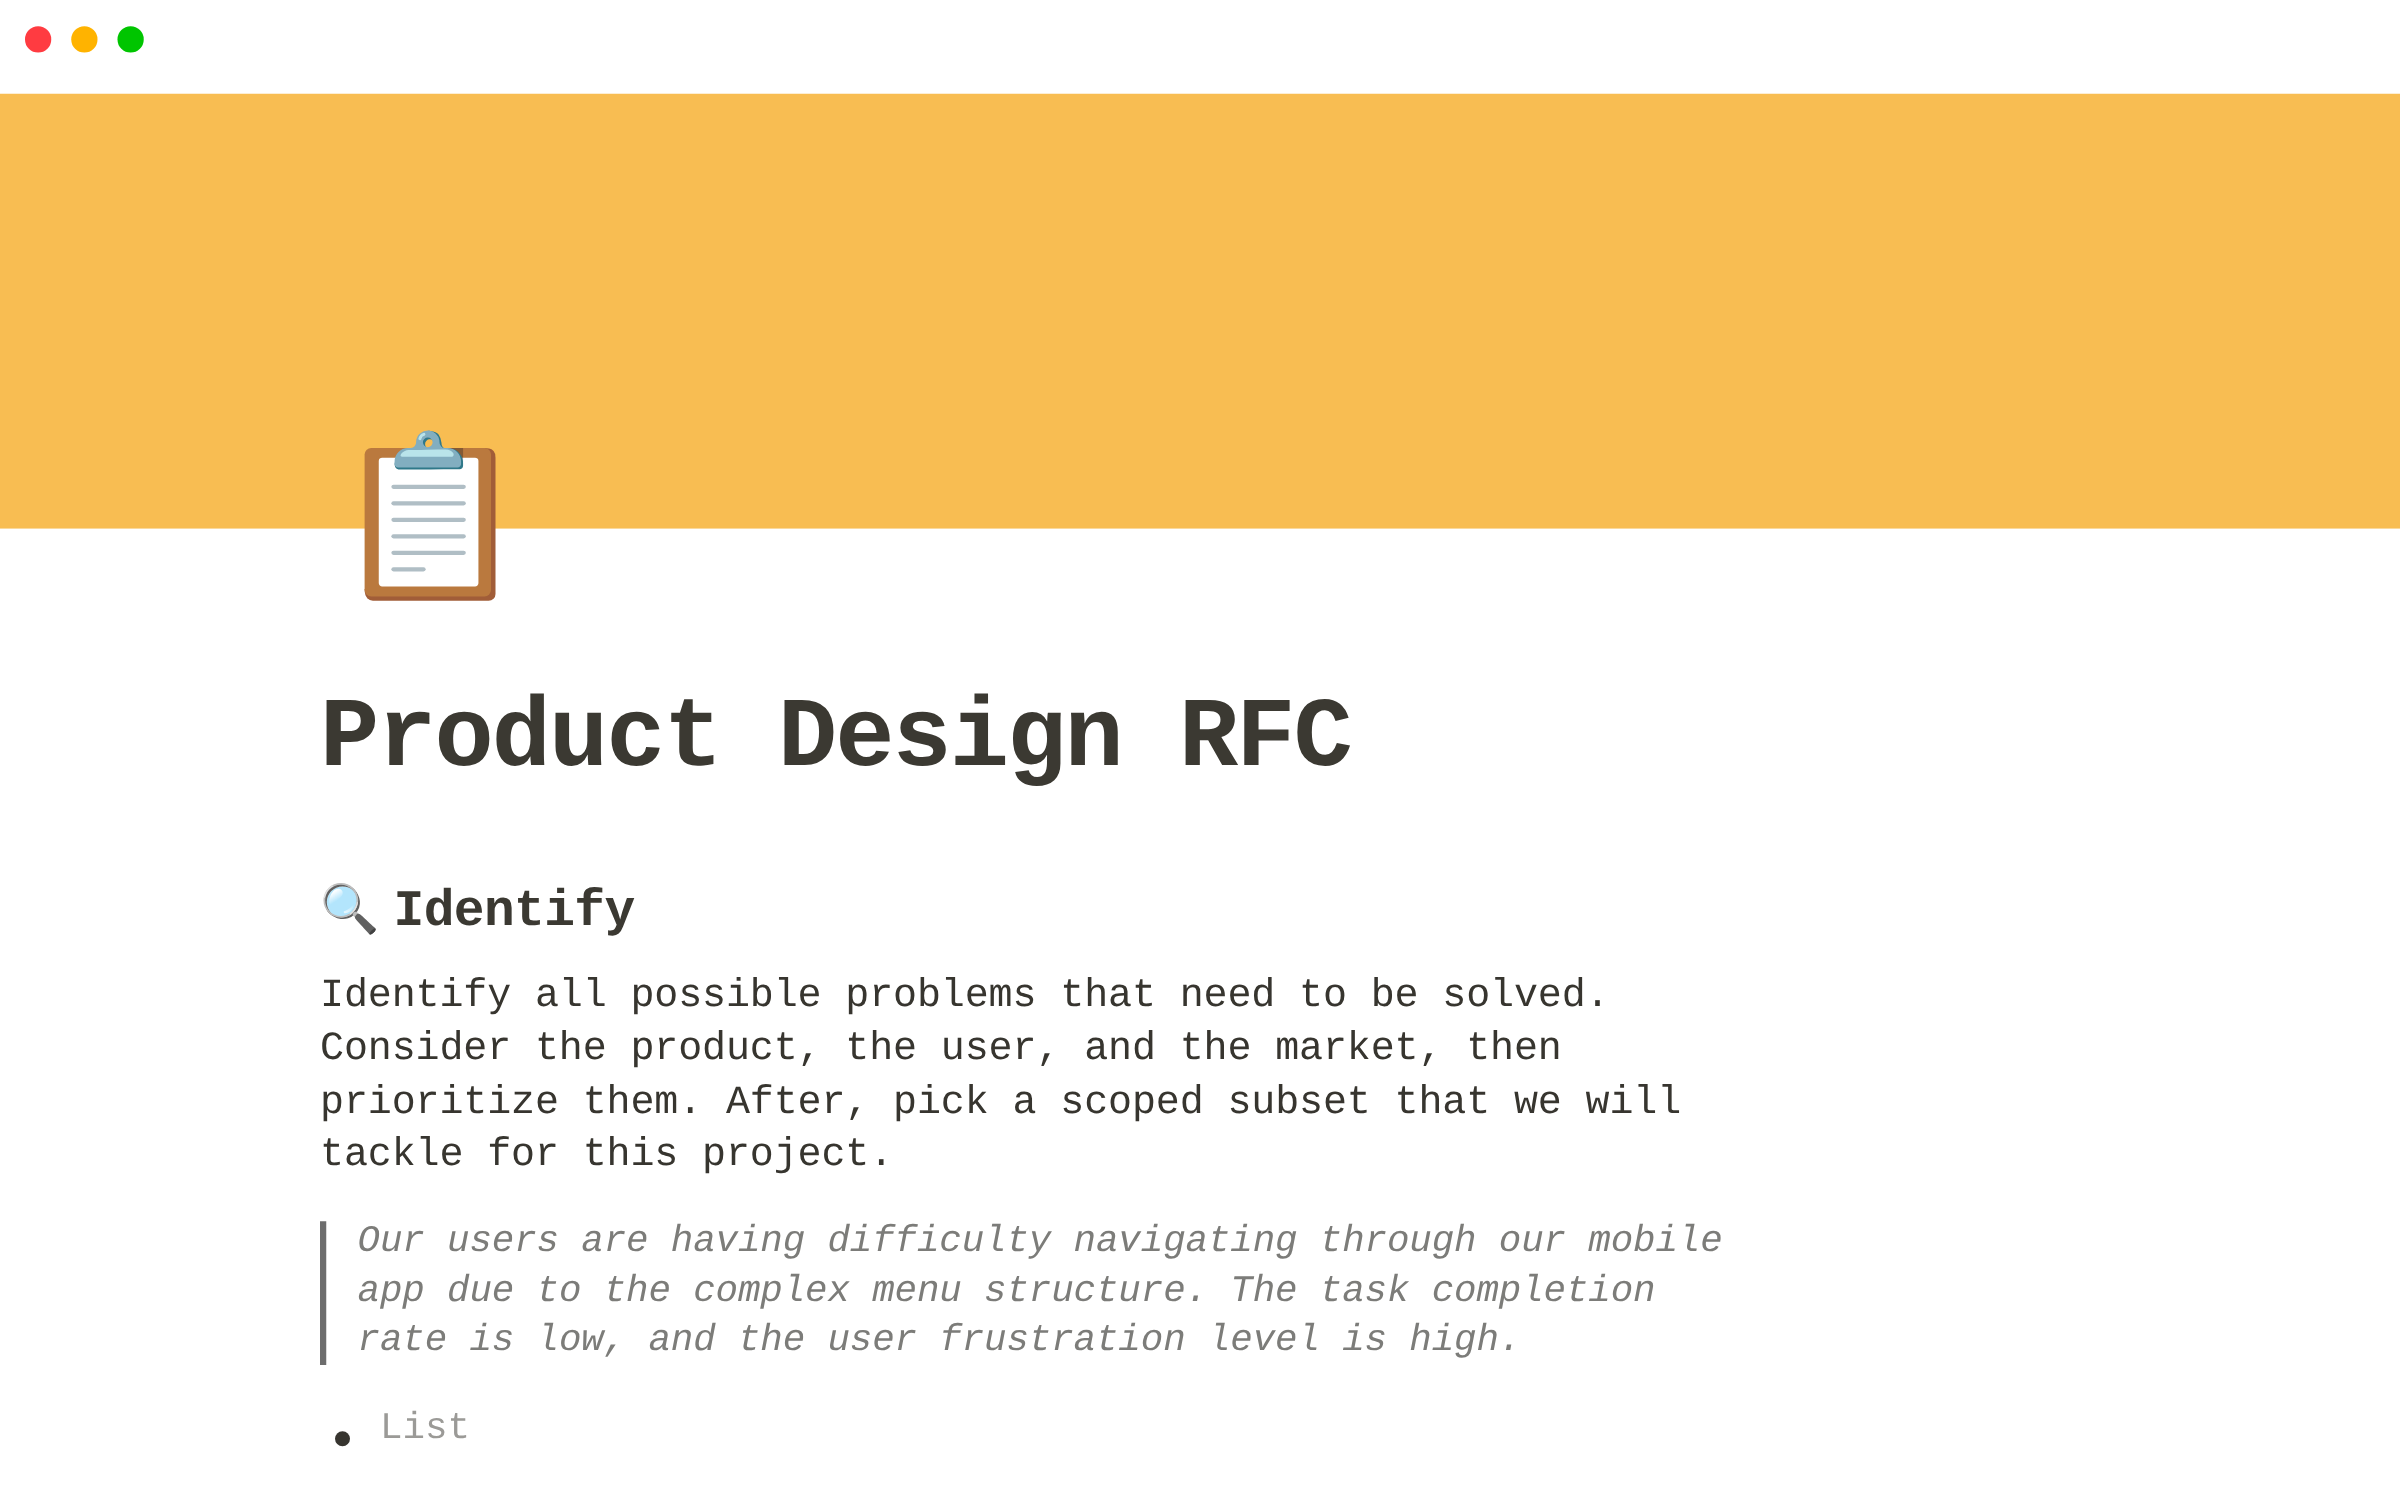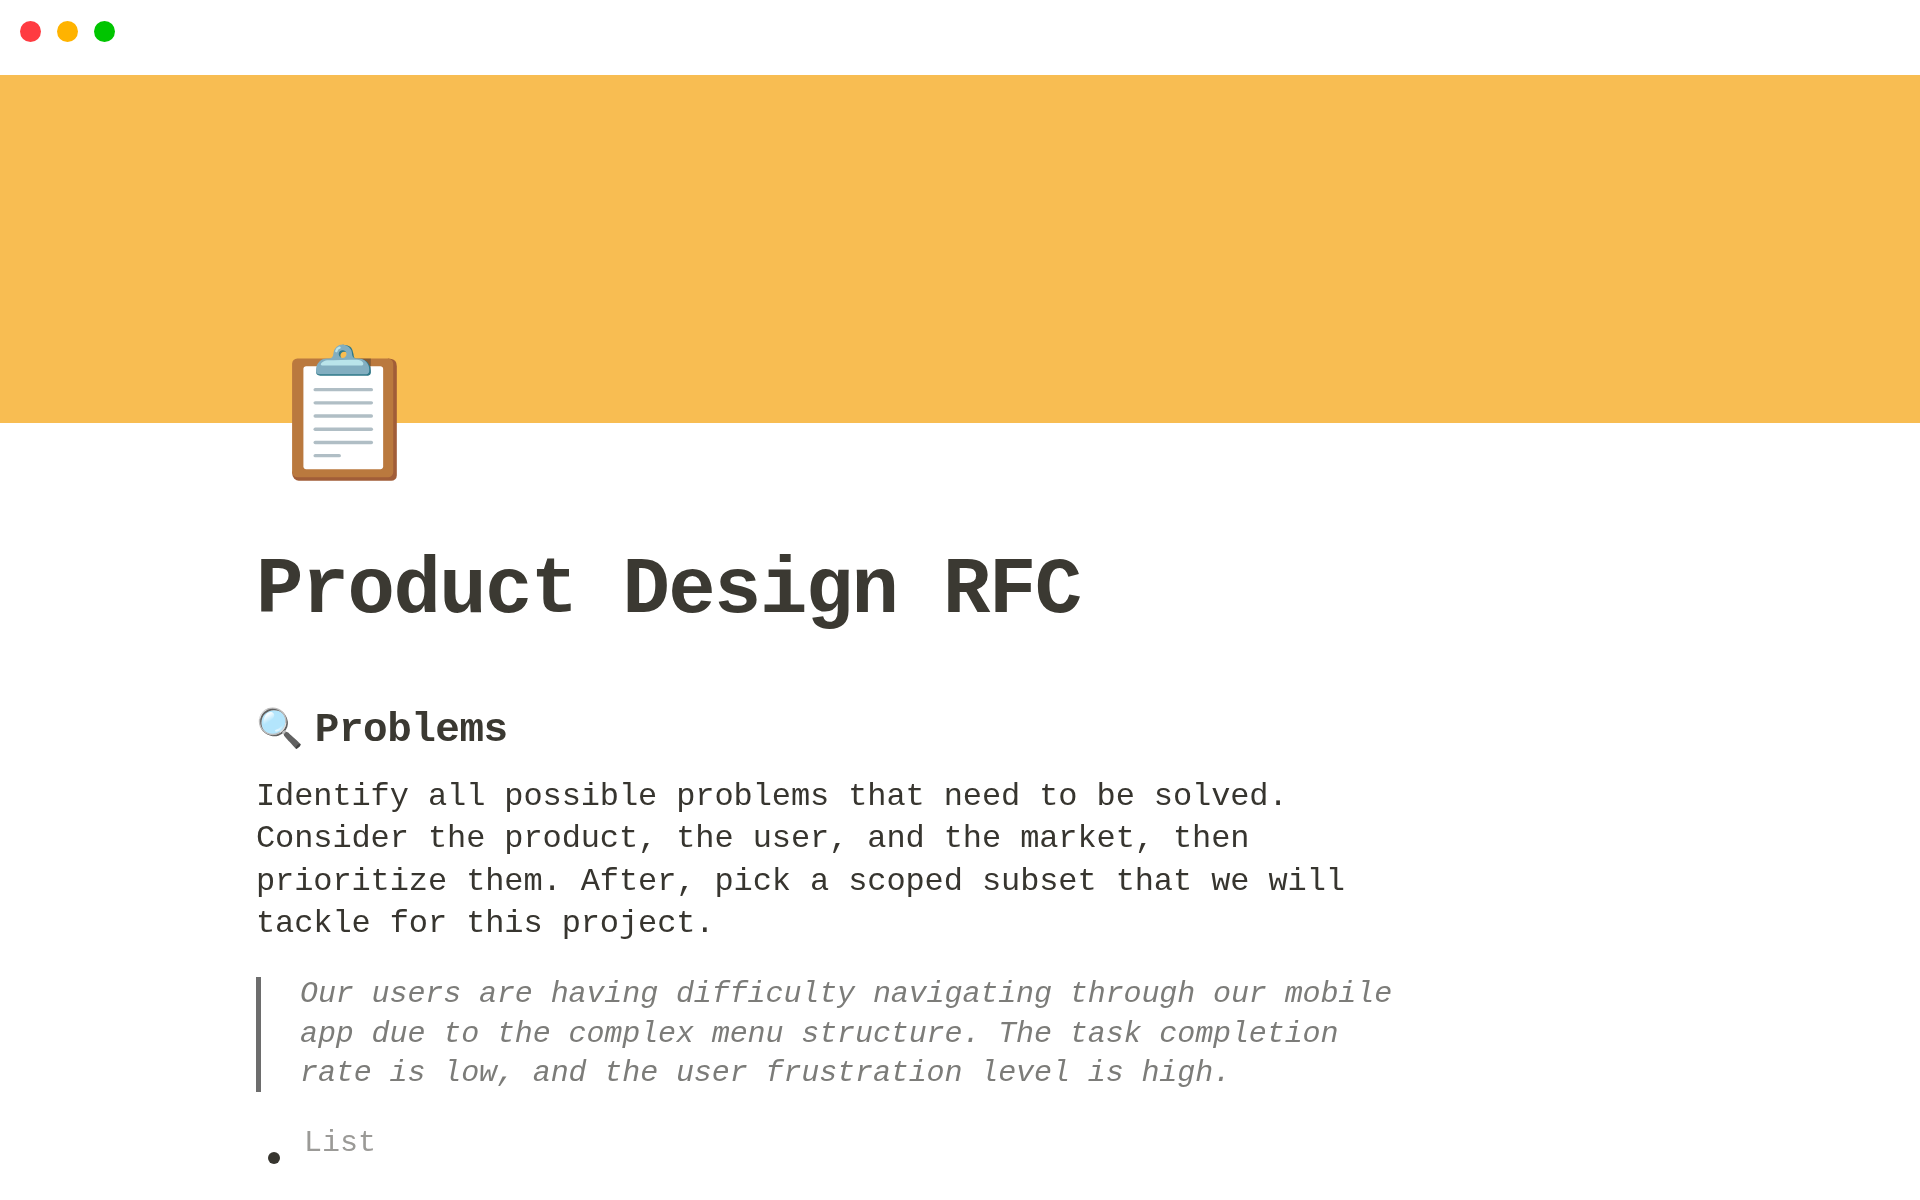--- a/index.html
+++ b/index.html
@@ -123,21 +123,21 @@
     font-size: 32px;
     line-height: 1.32;
     color: #37352f;
     max-width: 1120px;
     letter-spacing: -0.1px;
   }
 
   .quote {
     margin-top: 30px;
     position: relative;
-    padding-left: 44px;
+    padding-left: 30px;
     max-width: 1150px;
   }
 
   .quote-bar {
     position: absolute;
     left: 0;
     top: 2px;
     bottom: 2px;
     width: 5px;
     background: #6d6d6d;
@@ -152,21 +152,21 @@
   }
 
   .bullet-list {
     margin-top: 28px;
     list-style: none;
     padding-left: 12px;
   }
 
   .bullet-item {
     display: flex;
-    align-items: flex-end;
+    align-items: center;
     gap: 24px;
     font-size: 30px;
     line-height: 1.4;
   }
 
   .bullet-dot {
     width: 12px;
     height: 12px;
     border-radius: 50%;
     background: #37352f;
@@ -233,21 +233,21 @@
 
   <div class="page-icon">📋</div>
 
   <div class="doc">
     <div class="content">
 
       <h1 class="page-title">Product Design RFC</h1>
 
       <h2 class="heading-2">
         <span class="heading-emoji">🔍</span>
-        <span>Problems</span>
+        <span>Identify</span>
       </h2>
 
       <p class="paragraph">Identify all possible problems that need to be solved. Consider the product, the user, and the market, then prioritize them. After, pick a scoped subset that we will tackle for this project.</p>
 
       <div class="quote">
         <span class="quote-bar"></span>
         <div class="quote-text">Our users are having difficulty navigating through our mobile app due to the complex menu structure. The task completion rate is low, and the user frustration level is high.</div>
       </div>
 
       <ul class="bullet-list">

